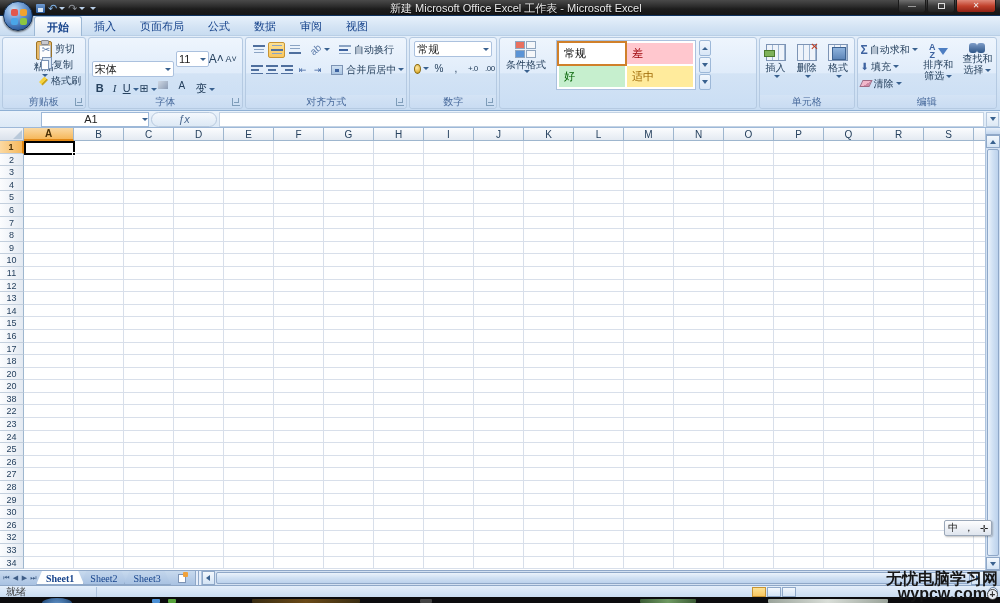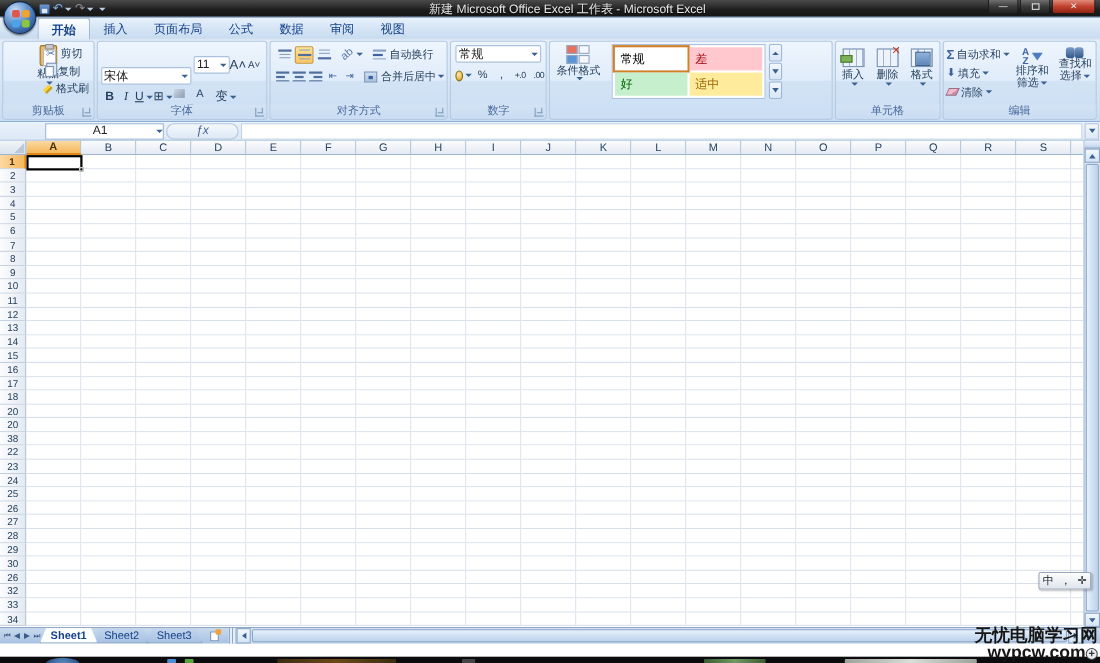--- a/index.html
+++ b/index.html
@@ -186,21 +186,21 @@
   .vsplit{height:7px;background:linear-gradient(180deg,#e8f0fa,#c2d6ee);border-bottom:1px solid #8fa8c8;}
   .sarrow{height:13px;background:linear-gradient(180deg,#f3f8fd,#d4e4f5);border:1px solid #8fa8c8;display:flex;align-items:center;justify-content:center;}
   #vthumb{flex:1;margin:1px;background:linear-gradient(90deg,#eaf2fb,#cfe0f3 50%,#bcd2ec);border:1px solid #8fa8c8;border-radius:2px;}
 
   
   #tabsrow{position:absolute;left:0;top:570px;width:1000px;height:15px;background:linear-gradient(180deg,#c8daee,#a9c2e2);border-top:1px solid #8fa8c8;display:flex;align-items:stretch;}
   #sheetnav{display:flex;align-items:center;padding:0 2px;}
   .navbtn{width:9px;font-size:7px;color:#3e5d86;text-align:center;}
   #sheet-tabs{display:flex;align-items:stretch;}
   .stab{padding:1px 9px 0 9px;font-size:10px;color:#15428b;background:linear-gradient(180deg,#c3d6ec,#a9c2e2);
-    border:1px solid #8fa8c8;border-top:none;clip-path:polygon(6px 0,calc(100% - 6px) 0,100% 100%,0 100%);margin-left:-4px;line-height:13px;}
+    border:1px solid #8fa8c8;border-top:none;clip-path:polygon(6px 0,calc(100% - 6px) 0,100% 100%,0 100%);margin-left:-4px;line-height:13px;font-family:Liberation Serif, serif;}
   .stab.active{background:#fdfefe;font-weight:bold;z-index:3;}
   #newsheet{width:22px;position:relative;}
   #newsheet .pg{position:absolute;left:7px;top:3px;width:8px;height:9px;background:#fff;border:1px solid #7d94b5;}
   #newsheet .pg:after{content:"";position:absolute;right:-3px;top:-3px;width:5px;height:5px;background:#f0a23c;border-radius:1px;}
   #tabsplit{width:6px;margin-left:2px;background:repeating-linear-gradient(90deg,#8fa8c8 0 1px,#e6eefa 1px 3px);}
   #hscroll{flex:1;display:flex;align-items:stretch;margin-right:16px;background:#d3e1f2;border-left:1px solid #aec4de;}
   .harrow{width:13px;background:linear-gradient(180deg,#f3f8fd,#d4e4f5);border:1px solid #8fa8c8;display:flex;align-items:center;justify-content:center;}
   #hthumb{flex:1;margin:1px;background:linear-gradient(180deg,#eaf2fb,#cfe0f3 50%,#bcd2ec);border:1px solid #8fa8c8;border-radius:2px;}
   .tri-l{width:0;height:0;border-top:3px solid transparent;border-bottom:3px solid transparent;border-right:4px solid #39618f;}
   .tri-r{width:0;height:0;border-top:3px solid transparent;border-bottom:3px solid transparent;border-left:4px solid #39618f;}
@@ -1357,20 +1357,30 @@
       <span class="harrow">
           <span class="tri-l"></span>
         </span>
       <span id="hthumb"></span>
       <span class="harrow">
           <span class="tri-r"></span>
         </span>
     </div>
   </div>
 
+  <div id="statusbar">
+    <span id="status-ready">就绪</span>
+    <span id="status-sep"></span>
+    <div id="viewbtns">
+      <span class="vbtn sel"></span>
+      <span class="vbtn"></span>
+      <span class="vbtn"></span>
+    </div>
+    <span id="zoomplus">+</span>
+  </div>
 
   <div id="taskbar">
     <span class="tb-orb"></span>
     <span class="tb-ic" style="left:152px;width:8px;background:#4a8fd4;"></span>
     <span class="tb-ic" style="left:168px;width:8px;background:#57a33c;"></span>
     <span class="tb-ic" style="left:252px;width:108px;background:linear-gradient(90deg,#3a2d12,#6b4a17,#3a2d12);"></span>
     <span class="tb-ic" style="left:420px;width:12px;background:#444;"></span>
     <span class="tb-ic" style="left:640px;width:56px;background:linear-gradient(90deg,#3c5c36,#6f9a62,#3c5c36);"></span>
     <span class="tb-ic" style="left:768px;width:120px;background:linear-gradient(90deg,#9aa39a,#d9ded8,#9aa39a);"></span>
   </div>

